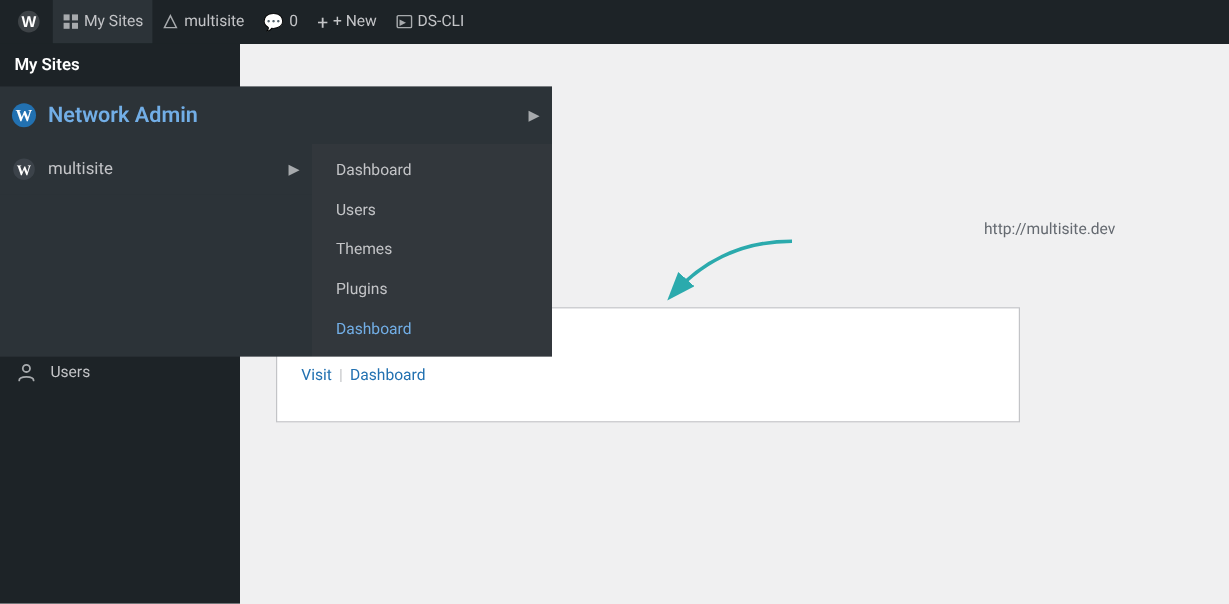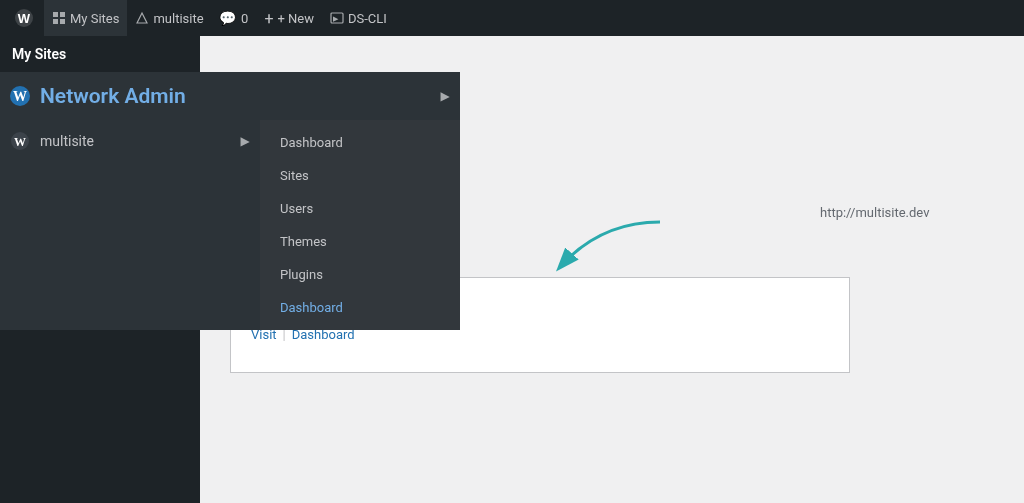--- a/index.html
+++ b/index.html
@@ -107,21 +107,21 @@
       height: 48px;
       cursor: pointer;
     }
     .network-admin-wp-icon {
       width: 40px; height: 48px;
       display: flex; align-items: center; justify-content: center;
       flex-shrink: 0;
     }
     .network-admin-label {
       color: #72aee6;
-      font-size: 21px;
+      font-size: 18px;
       font-weight: 600;
       flex: 1;
     }
     .network-admin-arrow {
       width: 30px; height: 48px;
       display: flex; align-items: center; justify-content: center;
       color: #a7aaad;
       font-size: 12px;
     }
 
@@ -200,21 +200,20 @@
       top: 155px;
       left: 350px;
       pointer-events: none;
     }
 
     
     #content-wrap {
       position: relative;
       flex: 1;
       padding-top: 20px;
-      margin-top: 21px;
     }
 
     
     .prim-text {
       position: absolute;
       top: 118px;
       left: 30px;
       font-size: 13px;
       color: #646970;
       font-weight: 600;
@@ -389,21 +388,20 @@
                 <text x="10" y="14.5" text-anchor="middle" fill="white" font-size="12" font-weight="bold" font-family="serif">W</text>
               </svg>
             </div>
             <span class="multisite-label">multisite</span>
             <span class="multisite-arrow">▶</span>
           </div>
         </div>
 
         <div class="submenu-right">
           <a class="submenu-item">Dashboard</a>
-          <a class="submenu-item">Sites</a>
           <a class="submenu-item">Users</a>
           <a class="submenu-item">Themes</a>
           <a class="submenu-item">Plugins</a>
           <a class="submenu-item highlighted">Dashboard</a>
         </div>
       </div>
     </div>
   </div>
 
   <div id="content-wrap">

